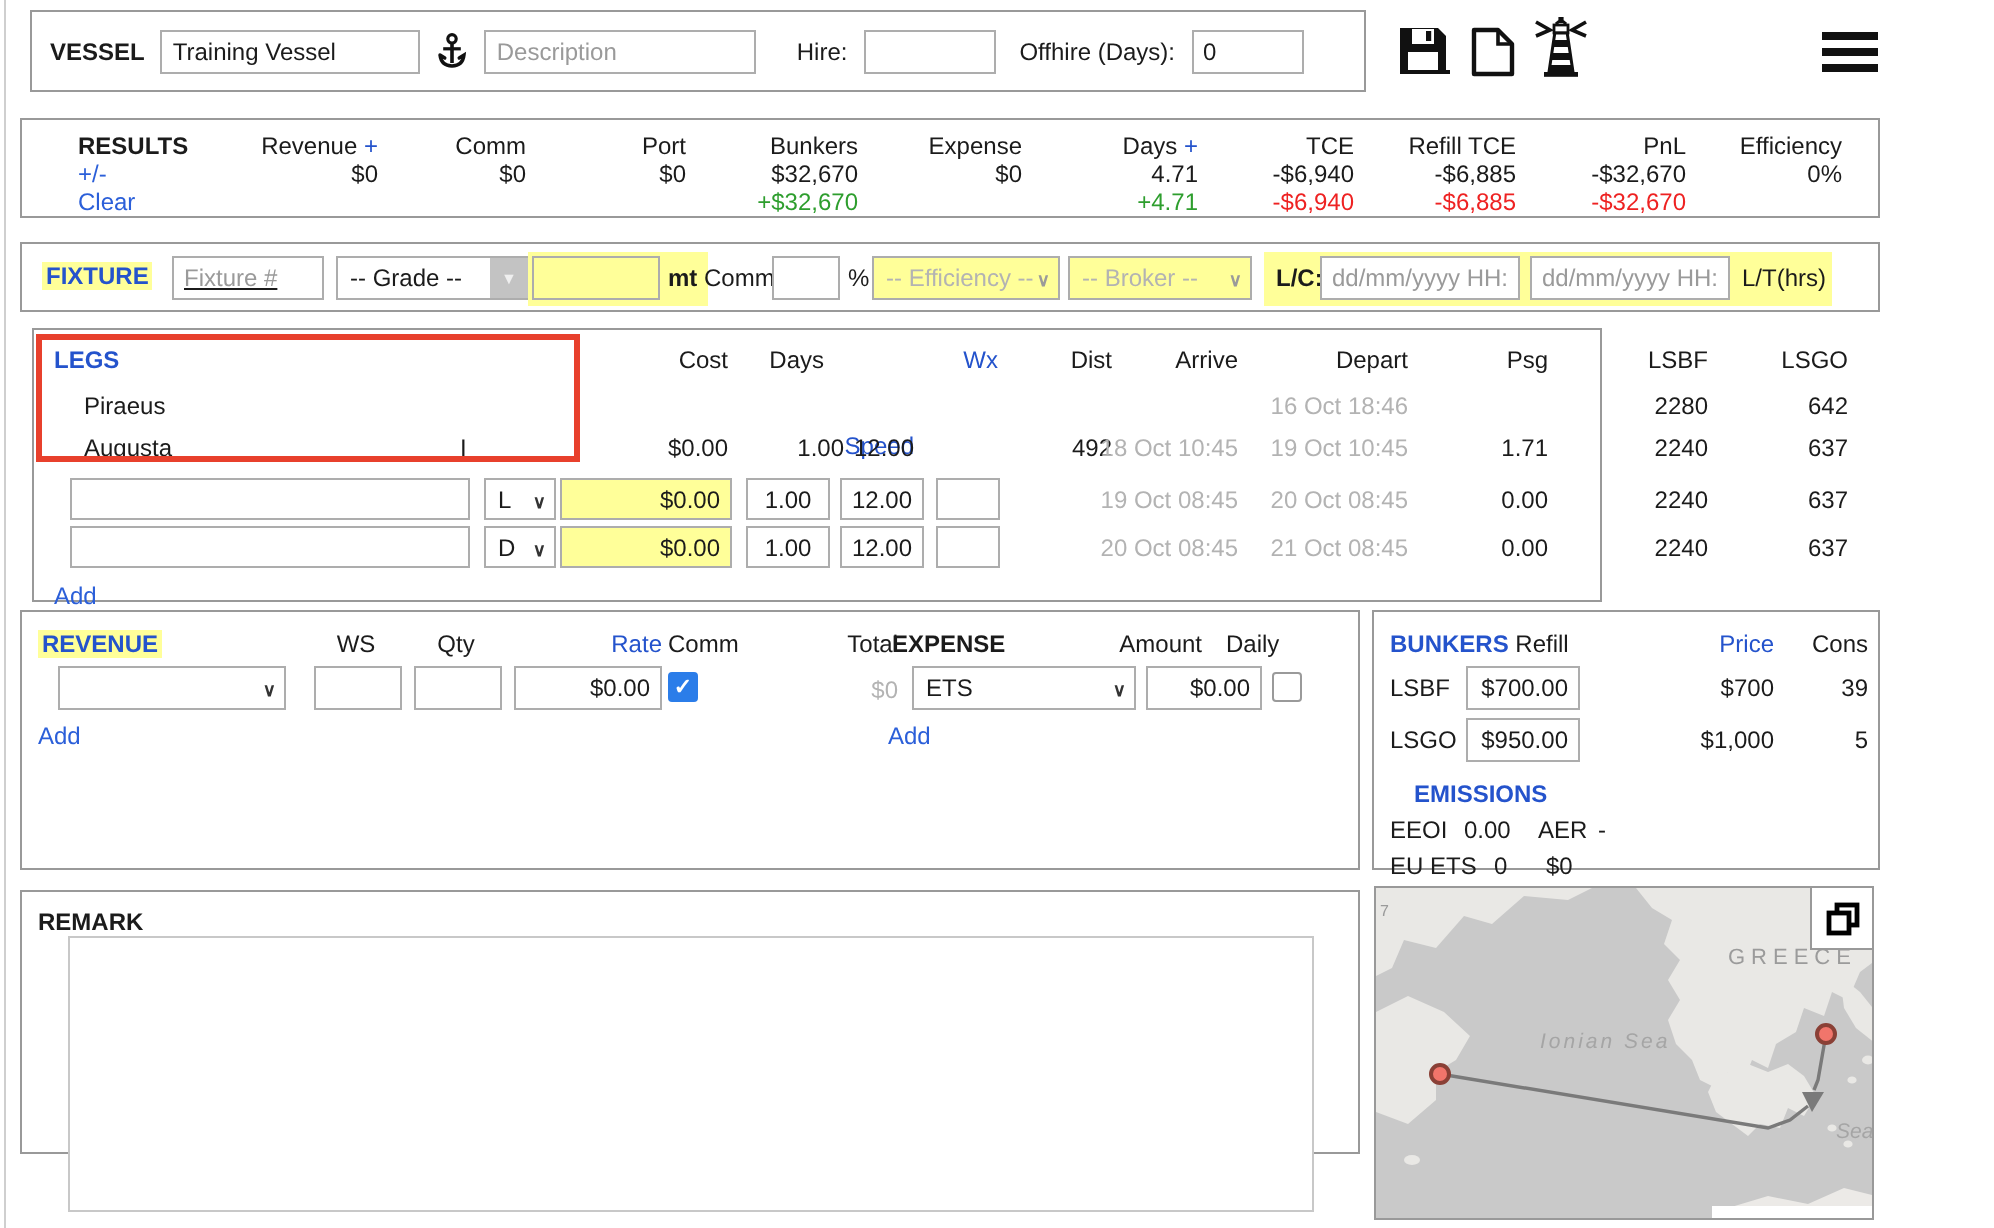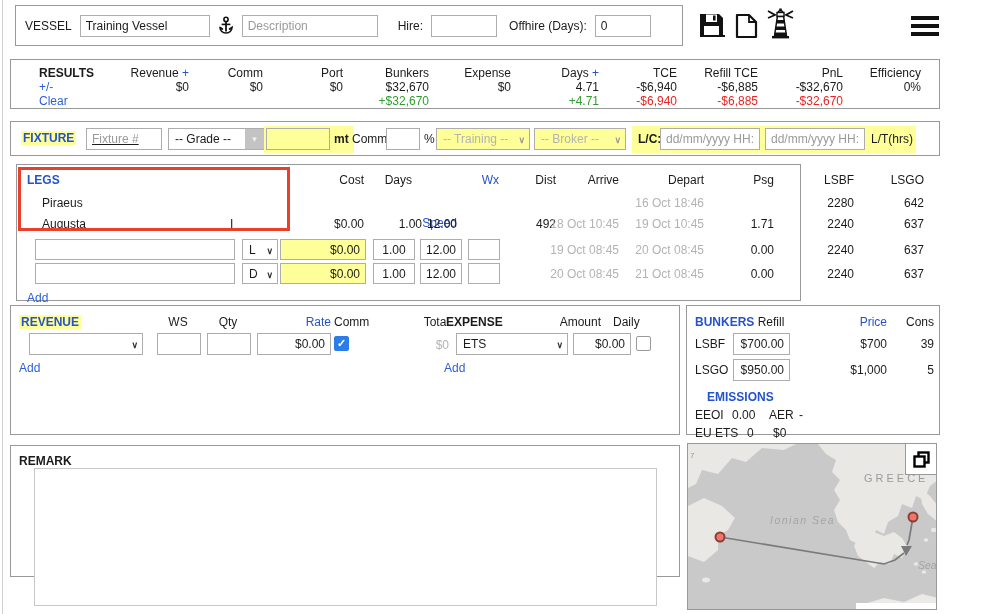--- a/index.html
+++ b/index.html
@@ -33,21 +33,21 @@
   .fsel .gbtn::after { content:"\25BC"; font-size:8px; color:#efefef; }
 
   
   .cbx { width:15px; height:15px; border:1px solid #9a9a9a; border-radius:2px; background:#fff;
          display:inline-flex; align-items:center; justify-content:center; cursor:pointer; }
   .cbx.checked { background:#2b7de9; border-color:#2b7de9; }
   .cbx.checked::after { content:"\2713"; color:#fff; font-size:11px; font-weight:bold; }
 
   
   #vessel-bar { left:15px; top:5px; width:668px; height:41px; display:flex; align-items:center; gap:8px; padding:0 9px; }
-  #vessel-bar .lbl { font-weight:normal; }
+  #vessel-bar .lbl { font-weight:bold; }
   #vessel-name { width:130px; }
   #desc-input { width:136px; }
   #hire-input { width:66px; }
   #offhire-input { width:56px; }
 
   .toolbar-ic { position:absolute; cursor:pointer; }
   #menu-btn { position:absolute; left:911px; top:16px; width:28px; height:20px; cursor:pointer;
               display:flex; flex-direction:column; justify-content:space-between; }
   #menu-btn i { display:block; height:4px; background:#111; }
 
@@ -254,21 +254,21 @@
     <span>-- Grade --</span>
     <span class="gbtn"></span>
   </div>
   <div id="qty-strip"></div>
   <input id="qty-input" class="item" style="position: absolute;" value="">
   <span id="mt-lbl" class="txt hl">mt</span>
   <span id="comm-lbl" class="txt">Comm</span>
   <input id="commpct-input" class="item" style="position: absolute;" value="">
   <span id="pct-lbl" class="txt">%</span>
   <div id="charterer-sel" class="fsel gray-arrow item">
-    <span class="gray">-- Training --</span>
+    <span class="gray">-- Efficiency --</span>
     <span class="chev"></span>
   </div>
   <div id="broker-sel" class="fsel gray-arrow item">
     <span class="gray">-- Broker --</span>
     <span class="chev"></span>
   </div>
   <div id="lc-strip"></div>
   <span id="lc-lbl" class="txt">L/C:</span>
   <input id="laycan1" class="item" style="position: absolute;" placeholder="dd/mm/yyyy HH:mm">
   <input id="laycan2" class="item" style="position: absolute;" placeholder="dd/mm/yyyy HH:mm">

